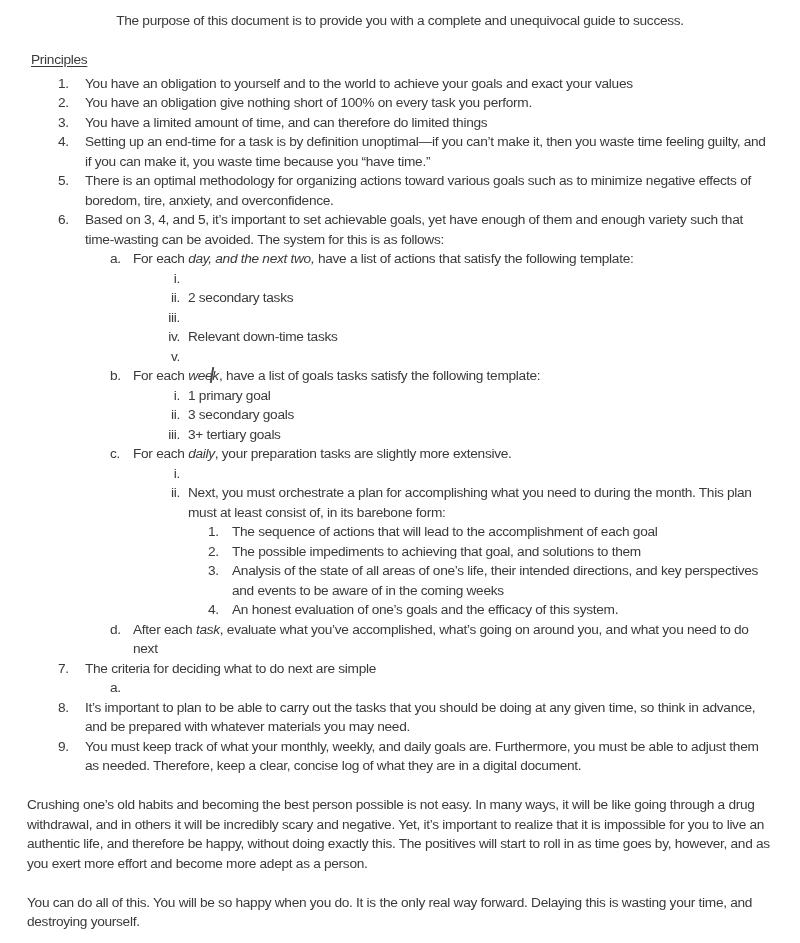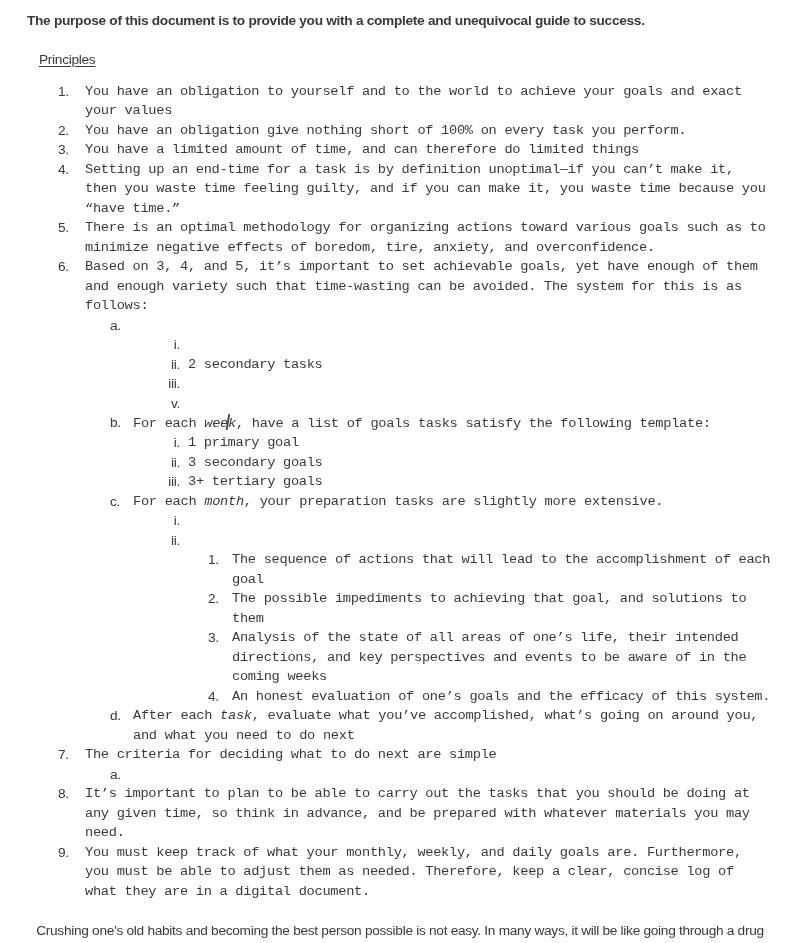--- a/index.html
+++ b/index.html
@@ -9,37 +9,37 @@
     box-sizing:border-box;
     padding:11px 27px 28px 27px;
     background:#ffffff;
     font-family:"Liberation Sans", sans-serif;
     font-size:13.7px;
     line-height:19.5px;
     letter-spacing:-0.3px;
     color:#3a3a3a;
   }
   .title {
+    text-align:center;
     margin:0 0 19.5px 0;
-    font-weight:bold;
   }
   .heading {
     text-decoration:underline;
     text-underline-offset:2px;
-    margin:12px;
+    margin:4px;
   }
   .li { display:flex; align-items:flex-start; }
   .marker { flex-shrink:0; }
   .lvl1 { padding-left:31px; }  .lvl1 > .marker { width:27px; }
   .lvl2 { padding-left:83px; }  .lvl2 > .marker { width:23px; }
   .lvl3 { padding-left:120px; } .lvl3 > .marker { width:33px; text-align:right; padding-right:8px; }
   .lvl4 { padding-left:181px; } .lvl4 > .marker { width:24px; }
-  .content { flex:1;font-family:Liberation Mono, monospace; }
+  .content { flex:1; }
   em { font-style:italic; }
-  .para { margin:19.5px 0 0 0;text-align:center; }
+  .para { margin:19.5px 0 0 0; }
   .caret {
     position:relative;
     display:inline-block;
     width:0;
     height:1em;
   }
   .caret-bar {
     position:absolute;
     left:-1px;
     bottom:-3px;
@@ -77,30 +77,35 @@
       <div class="li lvl1">
         <span class="marker">5.</span>
         <div class="content"><span>There is an optimal methodology for organizing actions toward various goals such as to minimize negative effects of boredom, tire, anxiety, and overconfidence.</span></div>
       </div>
       <div class="li lvl1">
         <span class="marker">6.</span>
         <div class="content"><span>Based on 3, 4, and 5, it’s important to set achievable goals, yet have enough of them and enough variety such that time-wasting can be avoided. The system for this is as follows:</span></div>
       </div>
       <div class="li lvl2">
         <span class="marker">a.</span>
+        <div class="content"><span>For each </span><em>day, and the next two,</em><span> have a list of actions that satisfy the following template:</span></div>
       </div>
       <div class="li lvl3">
         <span class="marker">i.</span>
       </div>
       <div class="li lvl3">
         <span class="marker">ii.</span>
         <div class="content"><span>2 secondary tasks</span></div>
       </div>
       <div class="li lvl3">
         <span class="marker">iii.</span>
+      </div>
+      <div class="li lvl3">
+        <span class="marker">iv.</span>
+        <div class="content"><span>Relevant down-time tasks</span></div>
       </div>
       <div class="li lvl3">
         <span class="marker">v.</span>
       </div>
       <div class="li lvl2">
         <span class="marker">b.</span>
         <div class="content"><span>For each </span><em>wee</em><span class="caret"><span class="caret-bar"></span></span><em>k</em><span>, have a list of goals tasks satisfy the following template:</span></div>
       </div>
       <div class="li lvl3">
         <span class="marker">i.</span>
@@ -109,27 +114,28 @@
       <div class="li lvl3">
         <span class="marker">ii.</span>
         <div class="content"><span>3 secondary goals</span></div>
       </div>
       <div class="li lvl3">
         <span class="marker">iii.</span>
         <div class="content"><span>3+ tertiary goals</span></div>
       </div>
       <div class="li lvl2">
         <span class="marker">c.</span>
-        <div class="content"><span>For each </span><em>month</em><span>, your preparation tasks are slightly more extensive.</span></div>
+        <div class="content"><span>For each </span><em>daily</em><span>, your preparation tasks are slightly more extensive.</span></div>
       </div>
       <div class="li lvl3">
         <span class="marker">i.</span>
       </div>
       <div class="li lvl3">
         <span class="marker">ii.</span>
+        <div class="content"><span>Next, you must orchestrate a plan for accomplishing what you need to during the month. This plan must at least consist of, in its barebone form:</span></div>
       </div>
       <div class="li lvl4">
         <span class="marker">1.</span>
         <div class="content"><span>The sequence of actions that will lead to the accomplishment of each goal</span></div>
       </div>
       <div class="li lvl4">
         <span class="marker">2.</span>
         <div class="content"><span>The possible impediments to achieving that goal, and solutions to them</span></div>
       </div>
       <div class="li lvl4">

